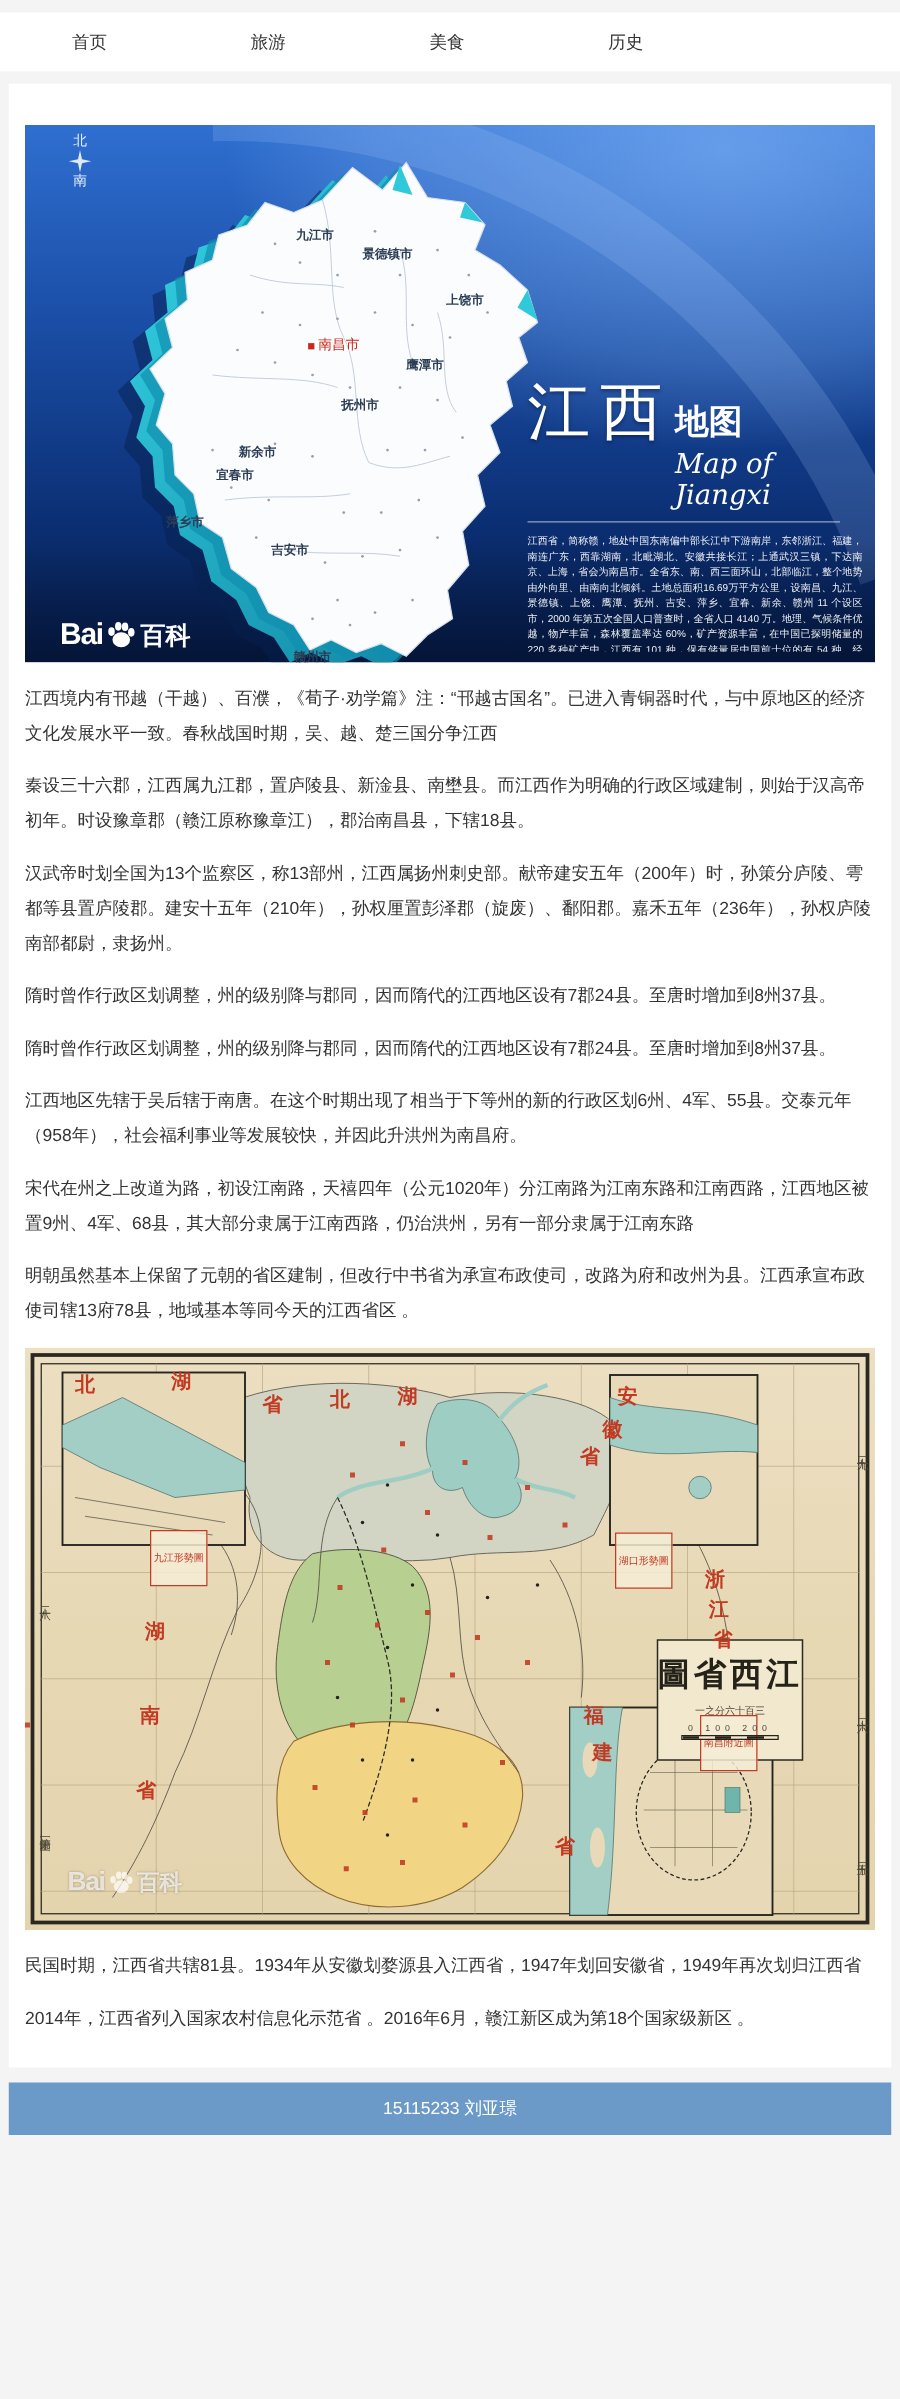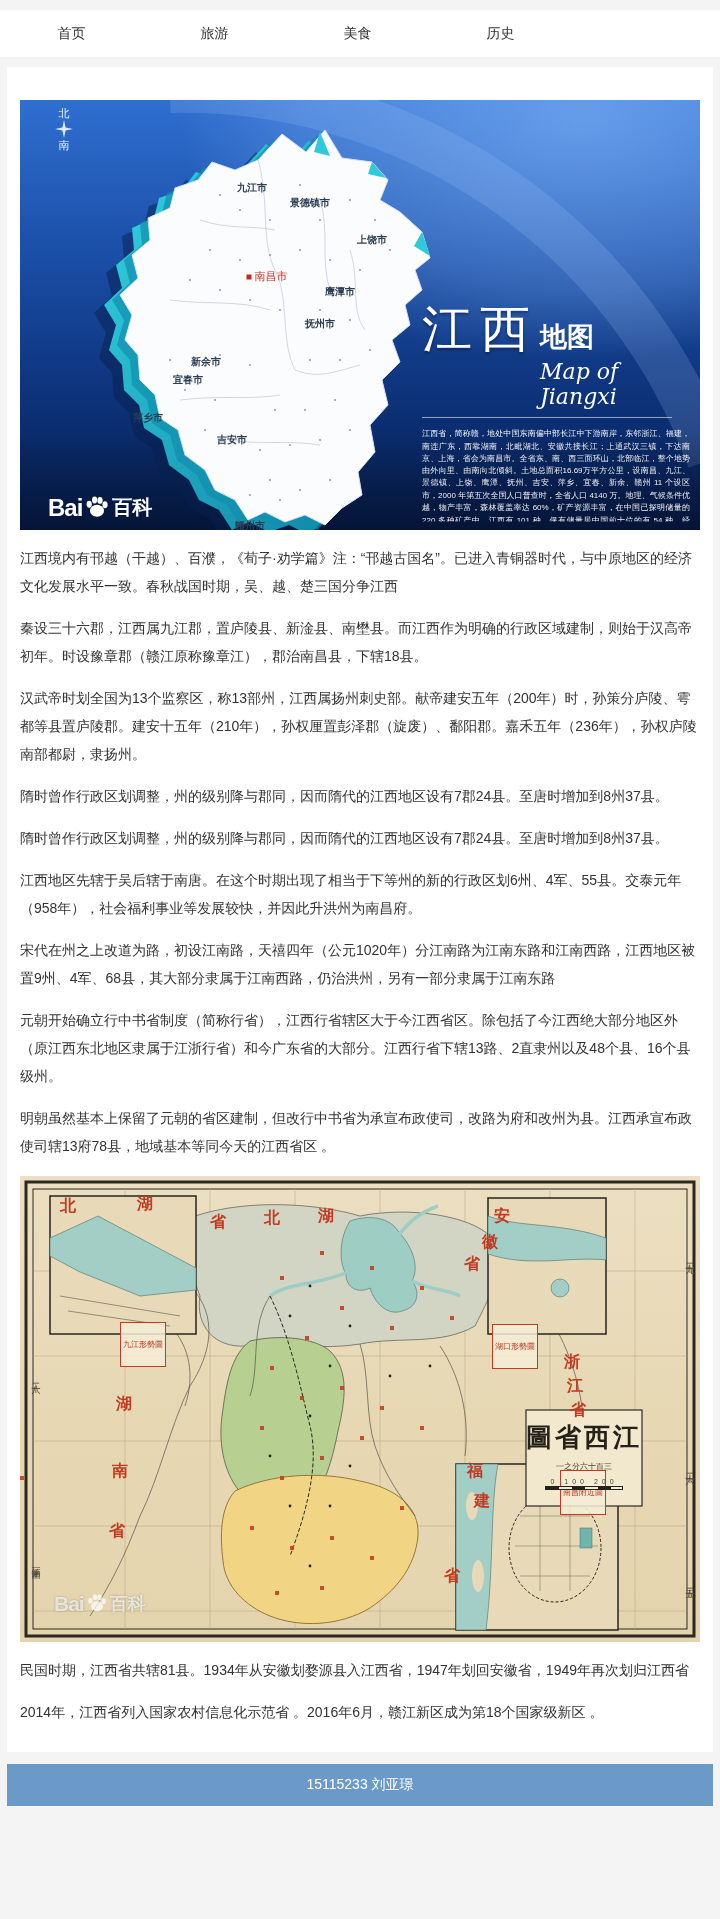--- a/index.html
+++ b/index.html
@@ -27,21 +27,21 @@
   .capital::before { content:""; display:inline-block; width:5px; height:5px; background:#c9281c; margin-right:3px; }
   .hero-title { position:absolute; left:402px; top:148px; width:272px; color:#fff;margin-top:48px; }
   .hero-title .row { display:flex; align-items:baseline; }
   .t-cn { font-family:"DejaVu Serif","Liberation Serif",serif; font-size:50px; letter-spacing:8px;
           text-shadow:0 2px 3px rgba(0,0,30,.4); }
   .t-suffix { font-size:27px; font-weight:bold; margin-left:2px; }
   .t-en { font-family:"DejaVu Serif","Liberation Serif",serif; font-size:22px; margin:-4px 0 8px 118px;font-style:italic; }
   .t-line { width:250px; height:1px; background:rgba(255,255,255,.55); margin-bottom:9px; }
   .t-desc { font-size:10px; line-height:1.55; color:rgba(255,255,255,.93); width:335px;
             transform:scale(.8); transform-origin:top left; max-height:118px; overflow:hidden; text-align:justify; }
-  .baidu-logo { position:absolute; display:flex; gap:2px; color:#fff; }
+  .baidu-logo { position:absolute; display:flex; align-items:center; gap:2px; color:#fff; }
   .hero-map .baidu-logo { left:28px; bottom:8px; }
   .logo-bai { font-size:24px; font-weight:bold; letter-spacing:-1px; }
   .logo-ke { font-size:20px; font-weight:bold; }
 
   
   .paras p, .closing p { font-size:14px; line-height:28px; color:#333; margin:14px 0 0; }
 
   
   .vintage-map { position:relative; width:680px; height:466px; margin:16px auto 0; overflow:hidden; }
   .vintage-map svg.bg { position:absolute; inset:0; }
@@ -183,21 +183,21 @@
       </svg>
       <span>南</span>
     </div>
 
     <div>
 
     <span class="city" style="left: 232px; top: 88px;">九江市</span>
         <span class="city" style="left: 290px; top: 103px;">景德镇市</span>
         <span class="city" style="left: 352px; top: 140px;">上饶市</span>
         <span class="city" style="left: 320px; top: 192px;">鹰潭市</span>
-        <span class="city" style="left: 268px; top: 224px; margin-left: 32px;">抚州市</span>
+        <span class="city" style="left: 268px; top: 224px;">抚州市</span>
         <span class="city" style="left: 186px; top: 262px;">新余市</span>
         <span class="city" style="left: 168px; top: 280px;">宜春市</span>
         <span class="city" style="left: 128px; top: 318px;">萍乡市</span>
         <span class="city" style="left: 212px; top: 340px;">吉安市</span>
         <span class="city" style="left: 230px; top: 426px;">赣州市</span>
       </div>
     <span class="capital" style="left: 247px; top: 176px;">南昌市</span>
 
     <div class="hero-title">
       <div class="row">
@@ -224,21 +224,20 @@
 
   <div class="paras">
 
       <p>江西境内有邗越（干越）、百濮，《荀子·劝学篇》注：“邗越古国名”。已进入青铜器时代，与中原地区的经济文化发展水平一致。春秋战国时期，吴、越、楚三国分争江西</p>
       <p>秦设三十六郡，江西属九江郡，置庐陵县、新淦县、南壄县。而江西作为明确的行政区域建制，则始于汉高帝初年。时设豫章郡（赣江原称豫章江），郡治南昌县，下辖18县。</p>
       <p>汉武帝时划全国为13个监察区，称13部州，江西属扬州刺史部。献帝建安五年（200年）时，孙策分庐陵、雩都等县置庐陵郡。建安十五年（210年），孙权厘置彭泽郡（旋废）、鄱阳郡。嘉禾五年（236年），孙权庐陵南部都尉，隶扬州。</p>
       <p>隋时曾作行政区划调整，州的级别降与郡同，因而隋代的江西地区设有7郡24县。至唐时增加到8州37县。</p>
       <p>隋时曾作行政区划调整，州的级别降与郡同，因而隋代的江西地区设有7郡24县。至唐时增加到8州37县。</p>
       <p>江西地区先辖于吴后辖于南唐。在这个时期出现了相当于下等州的新的行政区划6州、4军、55县。交泰元年（958年），社会福利事业等发展较快，并因此升洪州为南昌府。</p>
       <p>宋代在州之上改道为路，初设江南路，天禧四年（公元1020年）分江南路为江南东路和江南西路，江西地区被置9州、4军、68县，其大部分隶属于江南西路，仍治洪州，另有一部分隶属于江南东路</p>
-      <p>元朝开始确立行中书省制度（简称行省），江西行省辖区大于今江西省区。除包括了今江西绝大部分地区外（原江西东北地区隶属于江浙行省）和今广东省的大部分。江西行省下辖13路、2直隶州以及48个县、16个县级州。</p>
       <p>明朝虽然基本上保留了元朝的省区建制，但改行中书省为承宣布政使司，改路为府和改州为县。江西承宣布政使司辖13府78县，地域基本等同今天的江西省区 。</p>
     </div>
 
   <div class="vintage-map">
     <svg class="bg" viewBox="0 0 680 466">
       <defs>
         <linearGradient id="paperGrad" x1="0" y1="0" x2="0" y2="1">
           <stop offset="0" stop-color="#ecdfc2"></stop>
             <stop offset=".5" stop-color="#e7d8b4"></stop>
           <stop offset="1" stop-color="#e4d4ae"></stop>

